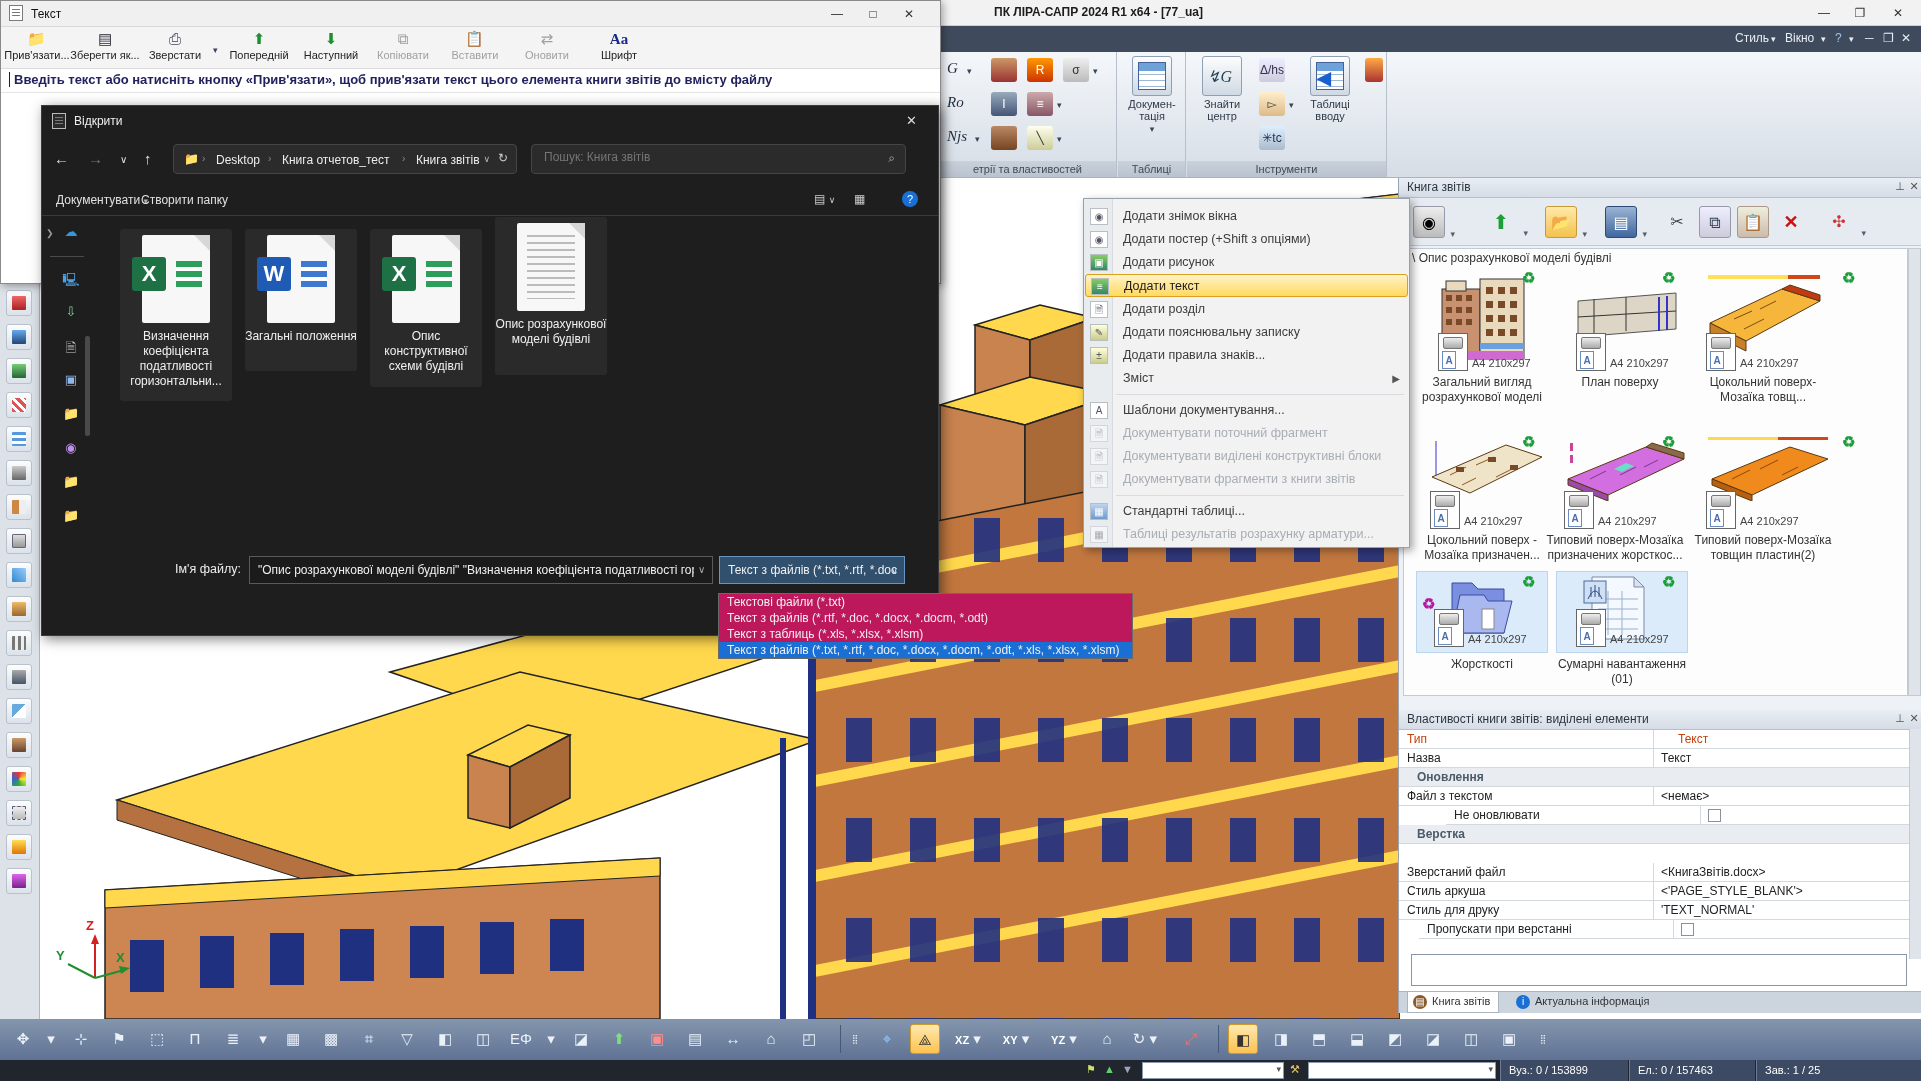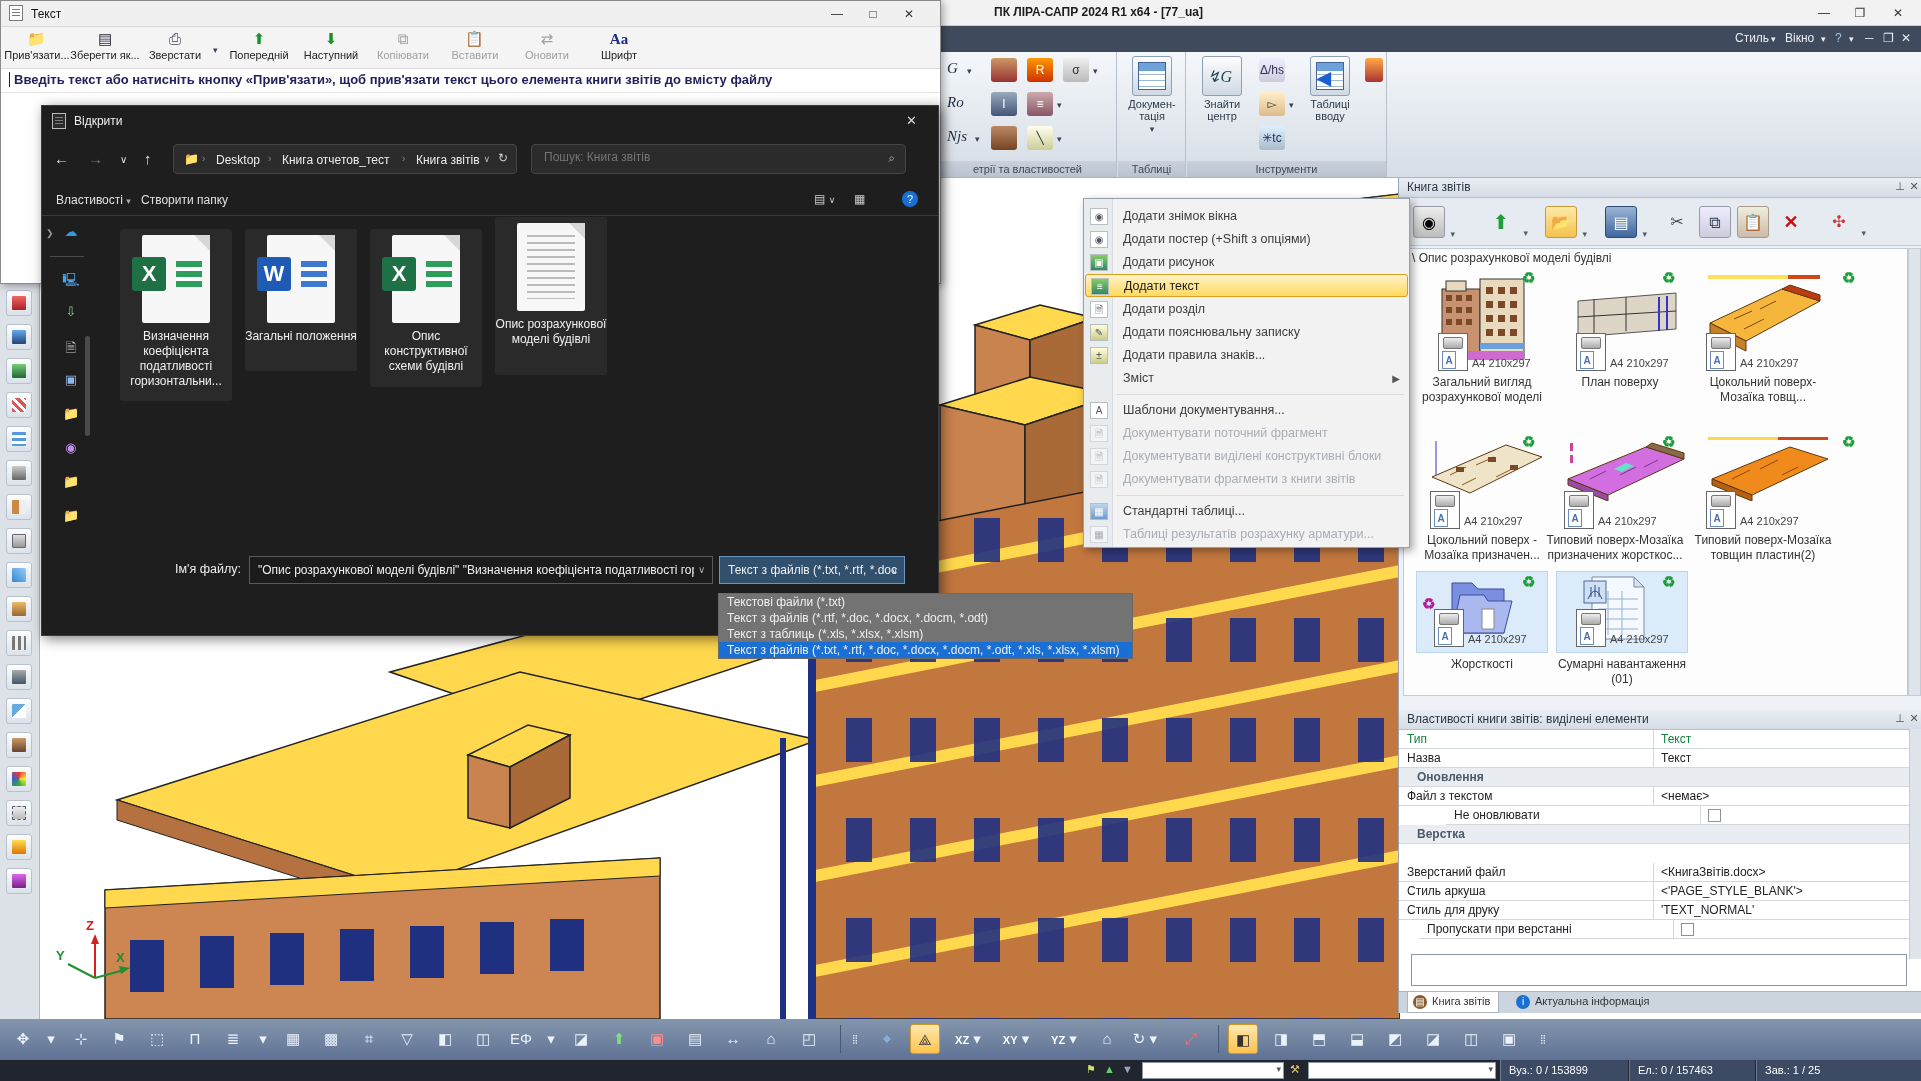--- a/index.html
+++ b/index.html
@@ -57,21 +57,21 @@
   .a4txt{position:absolute;font-size:11px;color:#444;white-space:nowrap;}
   .selbg{position:absolute;background:#dcebfa;border:1px solid #bcd6ef;}
   
   #props{position:absolute;left:0;top:532px;width:523px;height:303px;background:#fff;}
   .prow{position:absolute;left:0;width:510px;height:19px;border-bottom:1px solid #d2d8de;font-size:12px;color:#222;}
   .prow .l{position:absolute;left:8px;top:2px;}
   .prow .v{position:absolute;left:262px;top:2px;}
   .prow .split{position:absolute;left:254px;top:0;width:1px;height:19px;background:#d2d8de;}
   .prow.grp{background:#e9edf2;color:#4c5a68;}
   .prow.grp .l{left:18px;font-weight:bold;}
-  .prow.muted,.prow.muted .v{color:#15803d;}
+  .prow.muted,.prow.muted .v{color:#c2410c;padding-left:17px;}
   .cb{position:absolute;left:262px;top:3px;width:13px;height:13px;background:#fff;border:1px solid #8a919c;}
   #propscroll{position:absolute;left:510px;top:19px;width:13px;height:230px;background:#dee4ea;border-left:1px solid #c2cad4;}
   #editbox{position:absolute;left:12px;top:244px;width:496px;height:32px;background:#fff;border:1px solid #8a96a4;}
   #ptabs{position:absolute;left:0;top:281px;width:523px;height:22px;background:#ccd4dd;border-top:1px solid #aab4c0;}
   .ptab{position:absolute;top:0;height:21px;font-size:11px;color:#333;padding:3px 8px 0 24px;}
   .ptab.active{background:#fff;border:1px solid #aab4c0;border-top:none;}
   .ptabico{position:absolute;left:5px;top:3px;width:14px;height:14px;border-radius:7px;font-size:10px;line-height:14px;text-align:center;color:#fff;}
   
   #txtwin{left:0;top:0;width:941px;height:284px;background:#fff;border:1px solid #8a8a8a;box-shadow:2px 2px 8px rgba(0,0,0,.35);}
   #txtwin .tb{position:absolute;left:0;top:0;width:939px;height:26px;background:#f0f0f0;border-bottom:1px solid #d9d9d9;}
@@ -100,21 +100,21 @@
   .ficon{position:absolute;left:50%;transform:translateX(-50%);top:6px;width:68px;height:88px;background:#f7f7f7;border-radius:2px;}
   .ficon .fold{position:absolute;right:0;top:0;width:16px;height:16px;background:#d7d7d7;clip-path:polygon(0 0,100% 100%,100% 0);}
   .ficon .blk{position:absolute;left:-10px;top:22px;width:34px;height:34px;color:#fff;font-weight:bold;font-size:22px;text-align:center;line-height:34px;border-radius:3px;}
   .ficon .lines{position:absolute;right:8px;top:26px;width:26px;height:26px;}
   .ficon .txlines{position:absolute;left:10px;top:12px;right:10px;bottom:12px;background:repeating-linear-gradient(#bbb 0 2px,transparent 2px 7px);}
   .fcap{position:absolute;left:0;right:0;top:100px;text-align:center;font-size:12px;color:#f0f0f0;line-height:15px;}
   #fnrow{position:absolute;left:0;top:448px;width:896px;height:40px;font-size:12.5px;}
   #fninput{position:absolute;left:207px;top:2px;width:464px;height:28px;background:#1b1b1b;border:1px solid #5a5a5a;color:#f0f0f0;font-size:12px;padding:0 18px 0 8px;}
   #ftcombo{position:absolute;left:677px;top:2px;width:186px;height:28px;background:#31506e;border:1px solid #6a94c0;color:#f0f0f0;font-size:12px;line-height:26px;padding-left:8px;white-space:nowrap;overflow:hidden;}
   
-  #ddlist{left:718px;top:593px;width:415px;height:66px;background:#737373;border:1px solid #6a6a6a;z-index:60;}
+  #ddlist{left:718px;top:593px;width:415px;height:66px;background:#be185d;border:1px solid #6a6a6a;z-index:60;}
   .ddopt{position:absolute;left:0;width:413px;height:16px;color:#f0f0f0;font-size:12px;line-height:16px;padding-left:8px;white-space:nowrap;overflow:hidden;}
   .ddopt.sel{background:#1a6fd4;}
   
   #cmenu{left:1083px;top:198px;width:327px;height:350px;background:#f2f2f2;border:1px solid #9aa0a8;box-shadow:3px 3px 8px rgba(0,0,0,.35);z-index:50;overflow:hidden;}
   #cmenu .strip{position:absolute;left:0;top:0;width:29px;height:100%;background:#e9ecef;border-right:1px solid #d8dce0;}
   .mi{position:absolute;left:1px;width:323px;height:23px;font-size:12.5px;color:#3c3c3c;line-height:23px;}
   .mi .lbl{position:absolute;left:38px;}
   .mi.dis{color:#a8adb5;}
   .mi.hl{background:linear-gradient(#fff3c9,#ffd961);border:1px solid #d8a01d;border-radius:3px;color:#1a1a1a;}
   .mi .arrow{position:absolute;right:8px;top:0;font-size:10px;color:#555;}
@@ -694,21 +694,21 @@
       <span class="seg" style="left:242px;">Книга звітів</span>
       <span style="position:absolute;right:26px;top:9px;font-size:9px;color:#bbb;">∨</span>
       <span style="position:absolute;right:8px;top:6px;font-size:12px;color:#ccc;">↻</span>
     </div>
     <div id="searchbox">
       <input placeholder="Пошук: Книга звітів" style="">
       <span style="position:absolute;right:10px;top:6px;color:#aaa;font-size:12px;">⌕</span>
     </div>
 
     <div id="dlgtools">
-      <span style="position:absolute;left:14px;top:7px;"><span>Властивості</span> <span style="font-size:9px;color:#aaa;">▾</span></span>
+      <span style="position:absolute;left:14px;top:7px;"><span>Документувати</span> <span style="font-size:9px;color:#aaa;">▾</span></span>
       <span style="position:absolute;left:99px;top:7px;">Створити папку</span>
       <span style="position:absolute;left:772px;top:6px;color:#ccc;">▤ <span style="font-size:9px;">∨</span></span>
       <span style="position:absolute;left:812px;top:6px;color:#ccc;">▦</span>
       <span style="position:absolute;left:860px;top:5px;width:16px;height:16px;background:#1a6fd4;border-radius:8px;color:#fff;font-size:11px;text-align:center;line-height:16px;">?</span>
     </div>
 
     <div id="sidebar">
       <span style="position:absolute;left:4px;top:10px;color:#9a9a9a;font-size:9px;">❯</span>
       <span class="sbico" style="top:6px;color:#2f9ae0;">☁</span>
       <div style="position:absolute;left:8px;top:38px;width:34px;height:1px;background:#4a4a4a;"></div>

